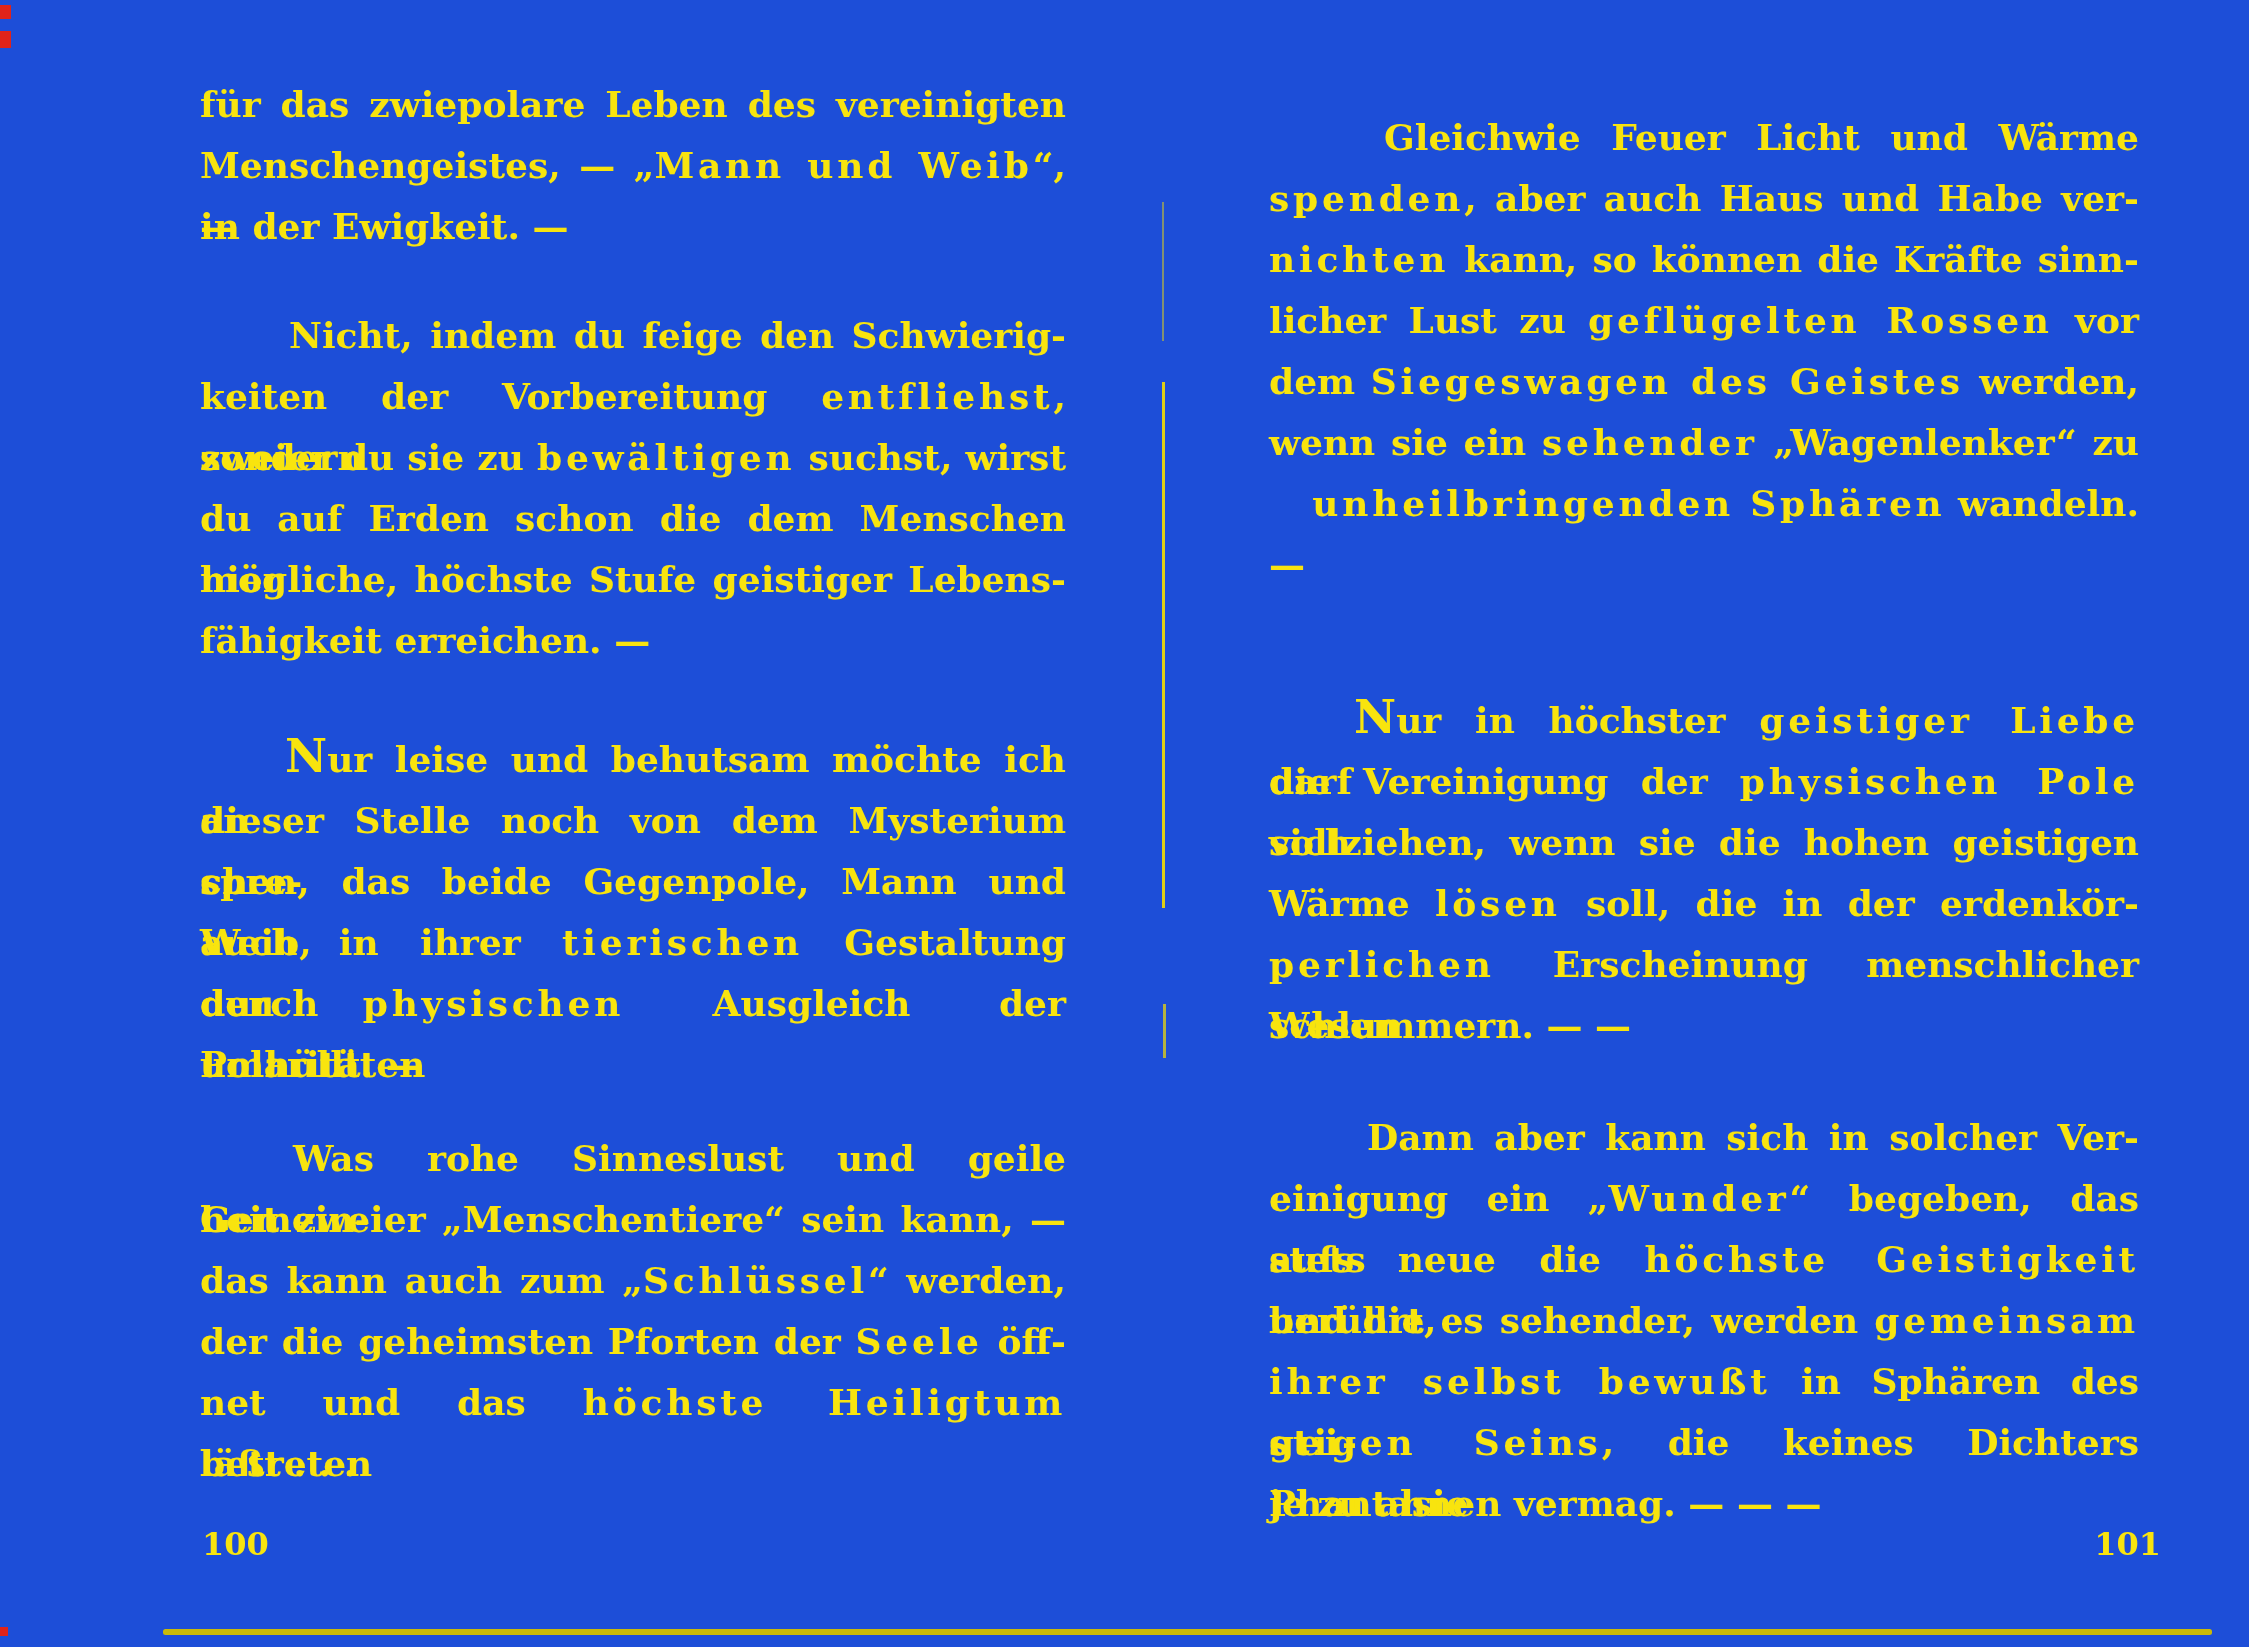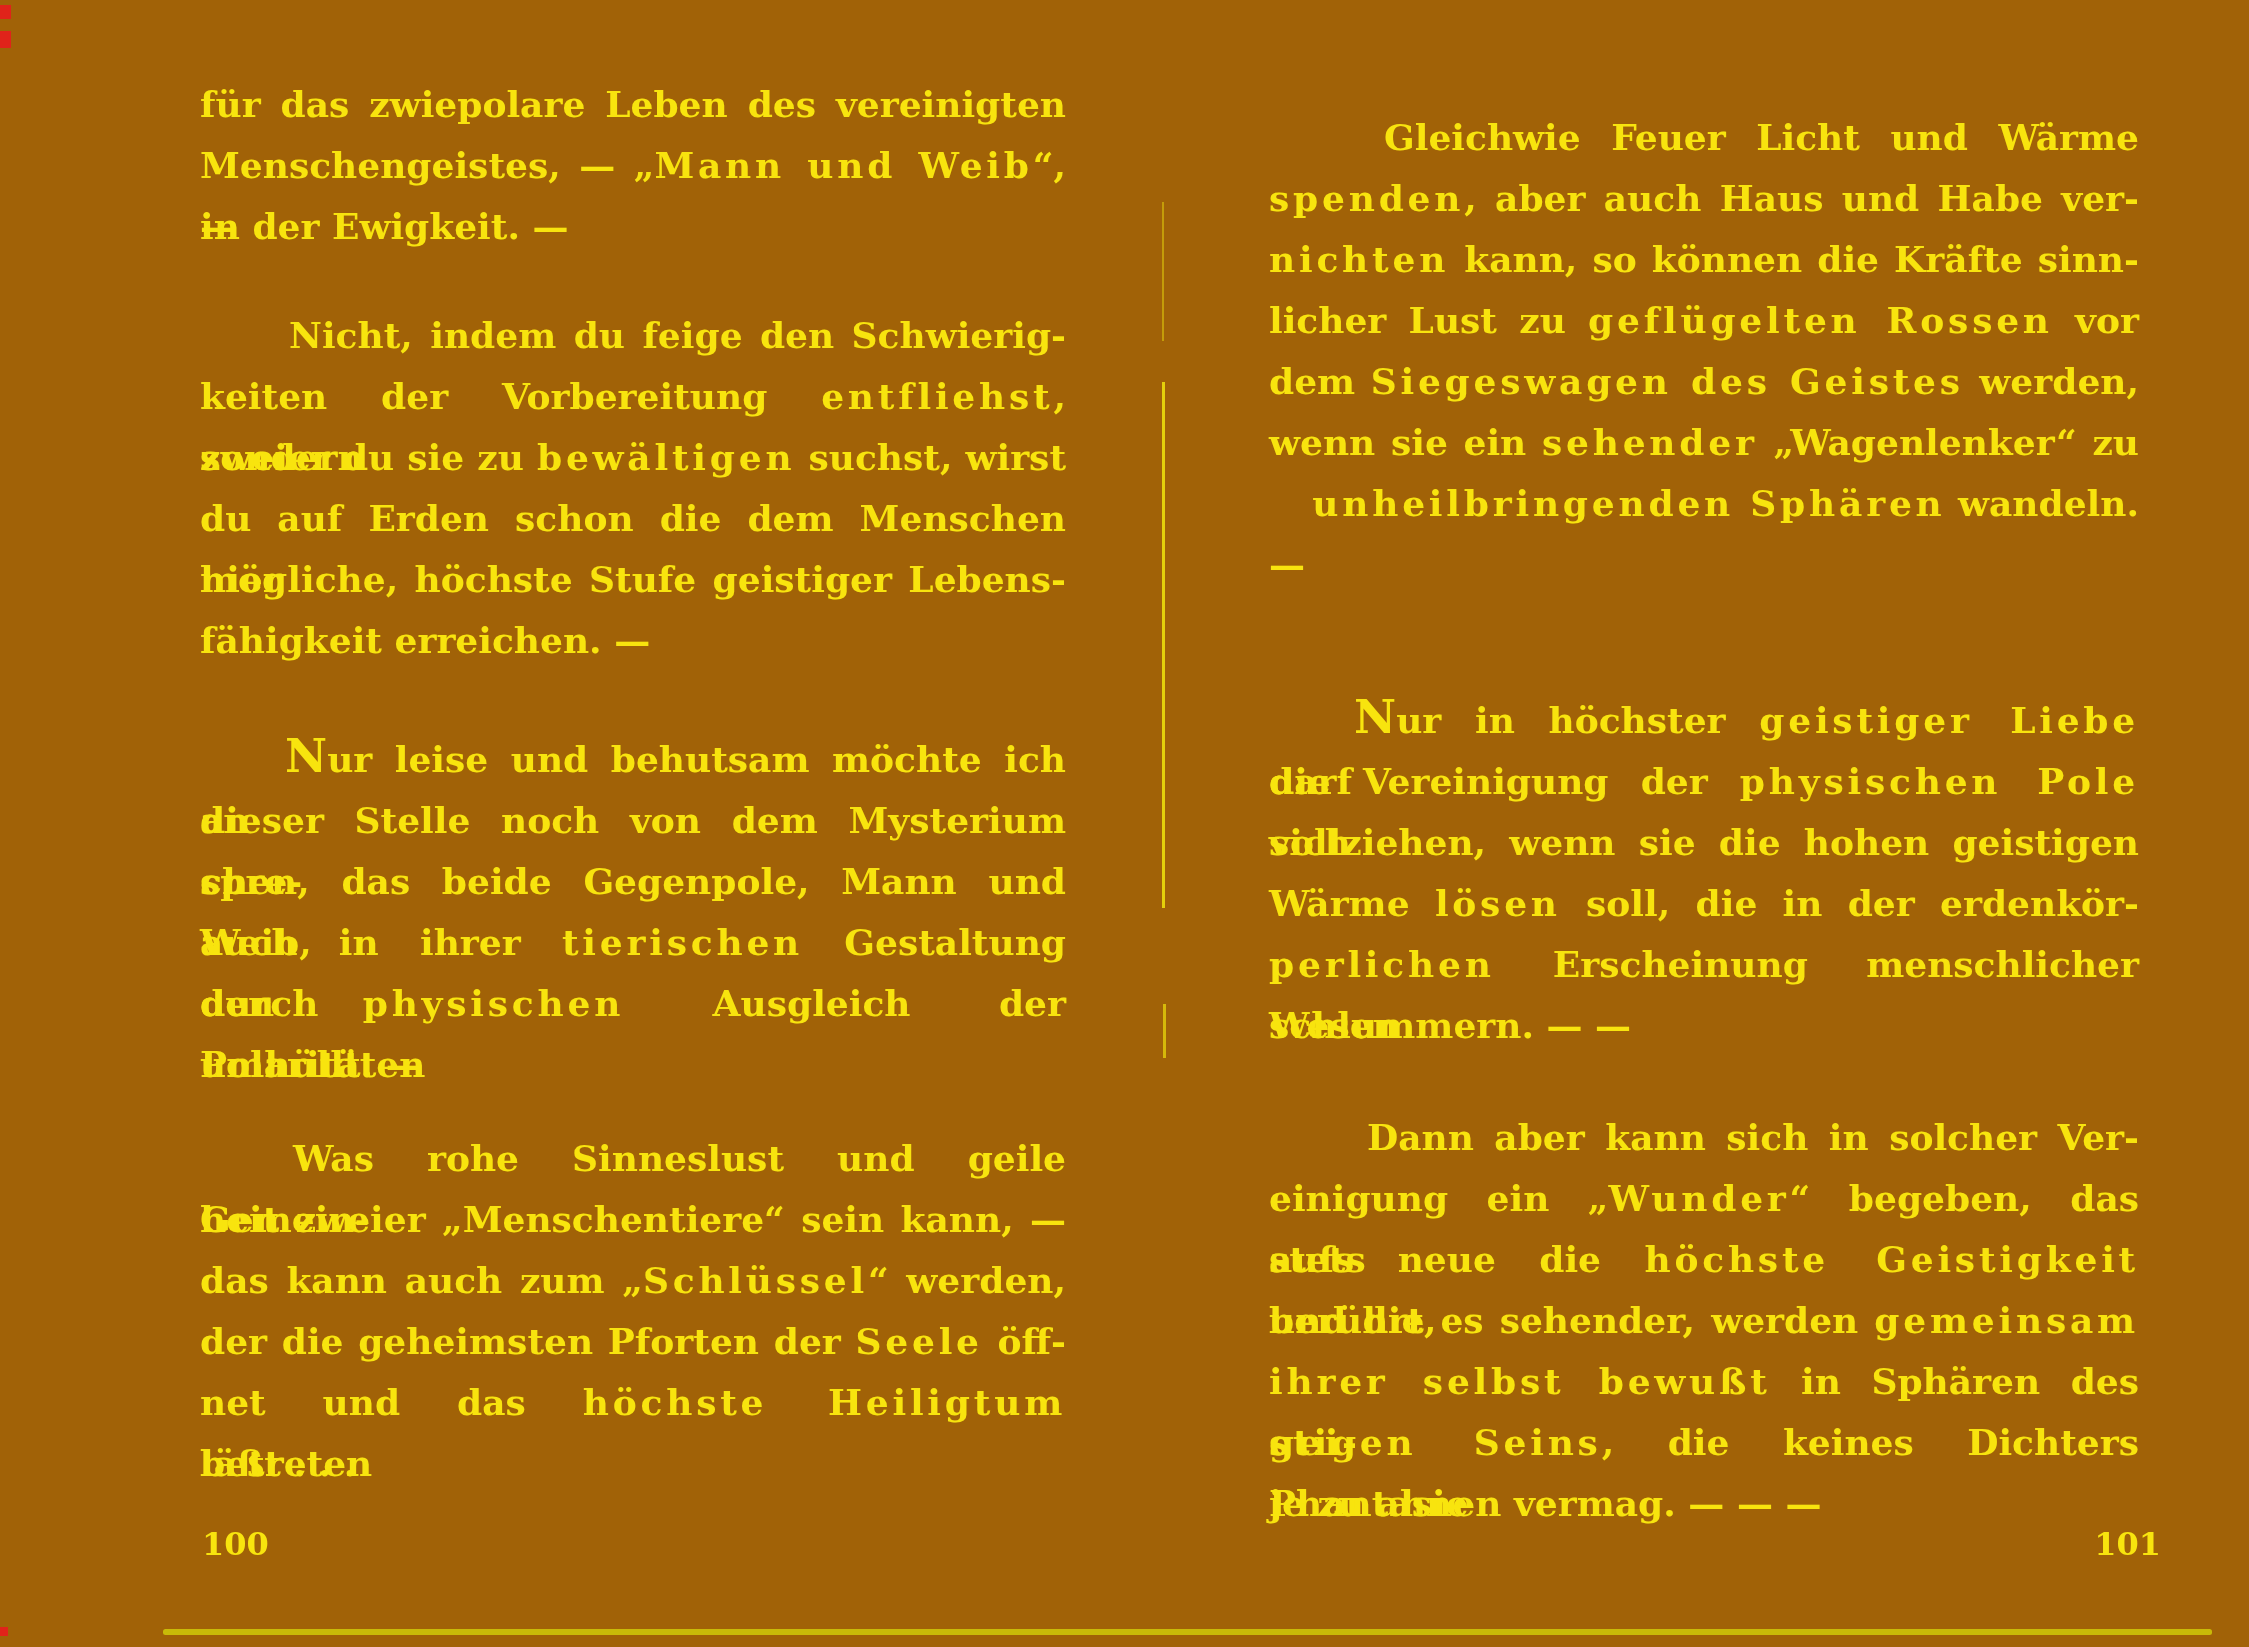--- a/index.html
+++ b/index.html
@@ -1,17 +1,17 @@
 <!DOCTYPE html>
 <html style="font-size:13.6px"><head>
 <meta charset="utf-8">
 <style>
   html,body{margin:0;padding:0;background:#000;}
   #stage{
-    position:relative;width:2250px;height:1647px;background:#a16207;
+    position:relative;width:2250px;height:1647px;background:#1d4ed8;
     overflow:hidden;font-family:"DejaVu Serif","Liberation Serif",serif;
   }
   .page{position:absolute;top:0;height:1647px;}
   .para{position:absolute;left:0;width:100%;}
   .line{
     font-weight:bold;font-size:36px;height:61px;line-height:61px;
     color:#f8e40e;text-align:justify;text-align-last:justify;text-justify:inter-word;
   }
   .line.last{text-align:right;text-align-last:left;}
   .sp{letter-spacing:0.105em;}

